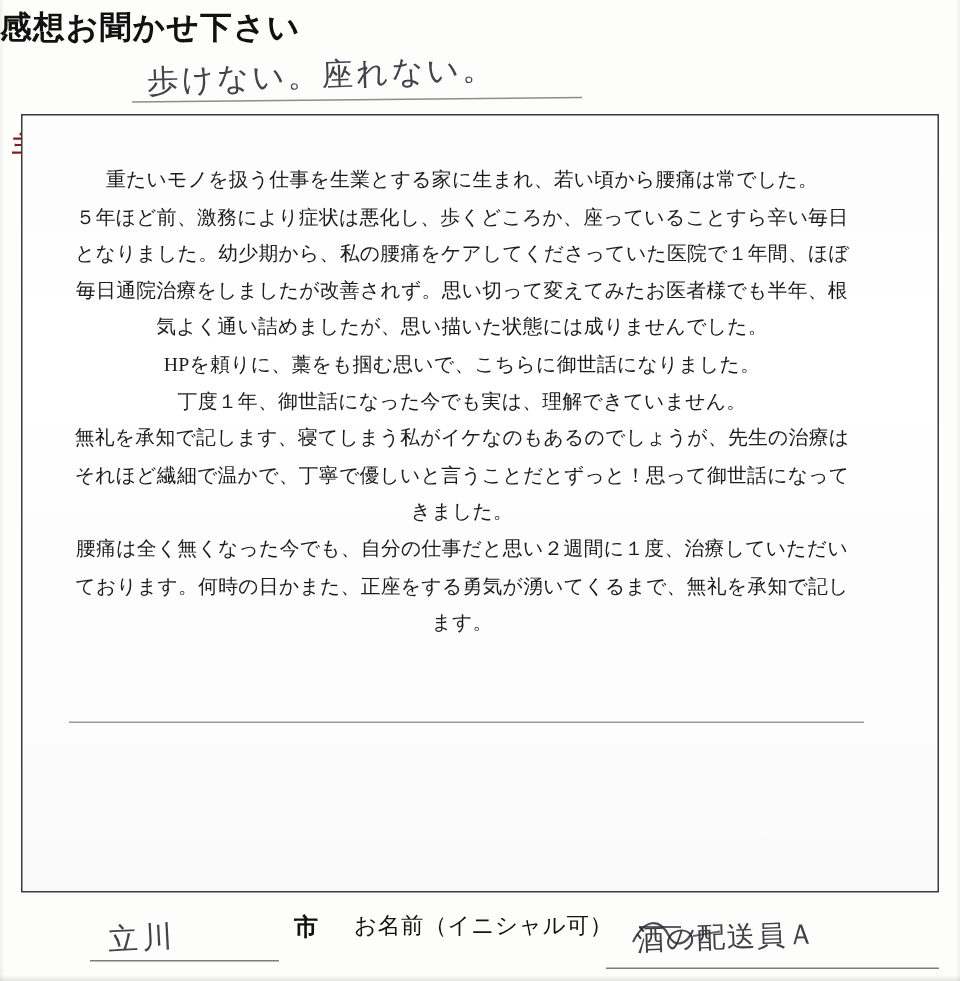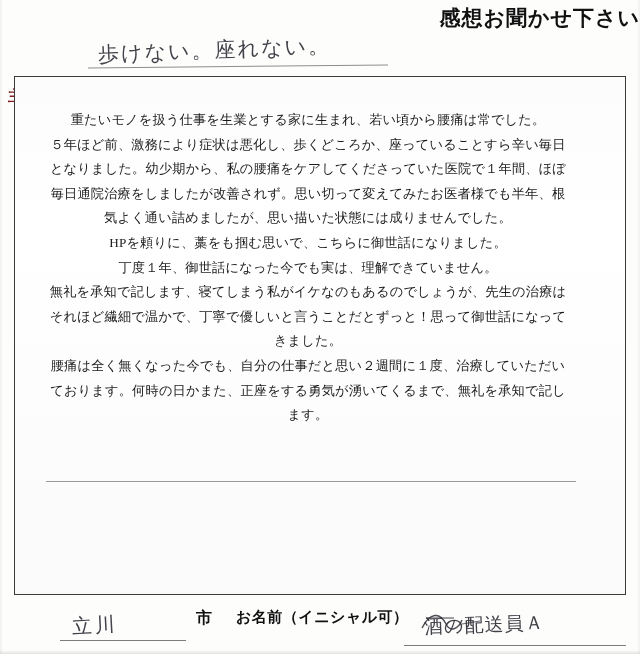--- a/index.html
+++ b/index.html
@@ -36,21 +36,21 @@
     background: linear-gradient(to left, #eceae6, #ffffff);
     opacity: .7;
   }
 
   
   .title {
     position: absolute;
     top: 4px;
     left: 0;
     width: 100%;
-    text-align: right;
+    text-align: left;
     font-size: 21px;
     font-weight: bold;
     letter-spacing: 1px;
     color: #111;
   }
 
   
   .symptom-label {
     position: absolute;
     left: 8px;
@@ -154,21 +154,21 @@
     top: 608px;
     font-size: 16px;
     font-weight: bold;
     color: #111;
   }
   .footer-name-label {
     position: absolute;
     left: 236px;
     top: 608px;
     font-size: 15px;
-    font-weight: bold;
+    font-weight: normal;
     color: #111;
     letter-spacing: 0.5px;
   }
   .footer-sign-hand {
     position: absolute;
     left: 424px;
     top: 612px;
     font-size: 19px;
     font-family: "DejaVu Sans", sans-serif;
     color: #2b2b33;

